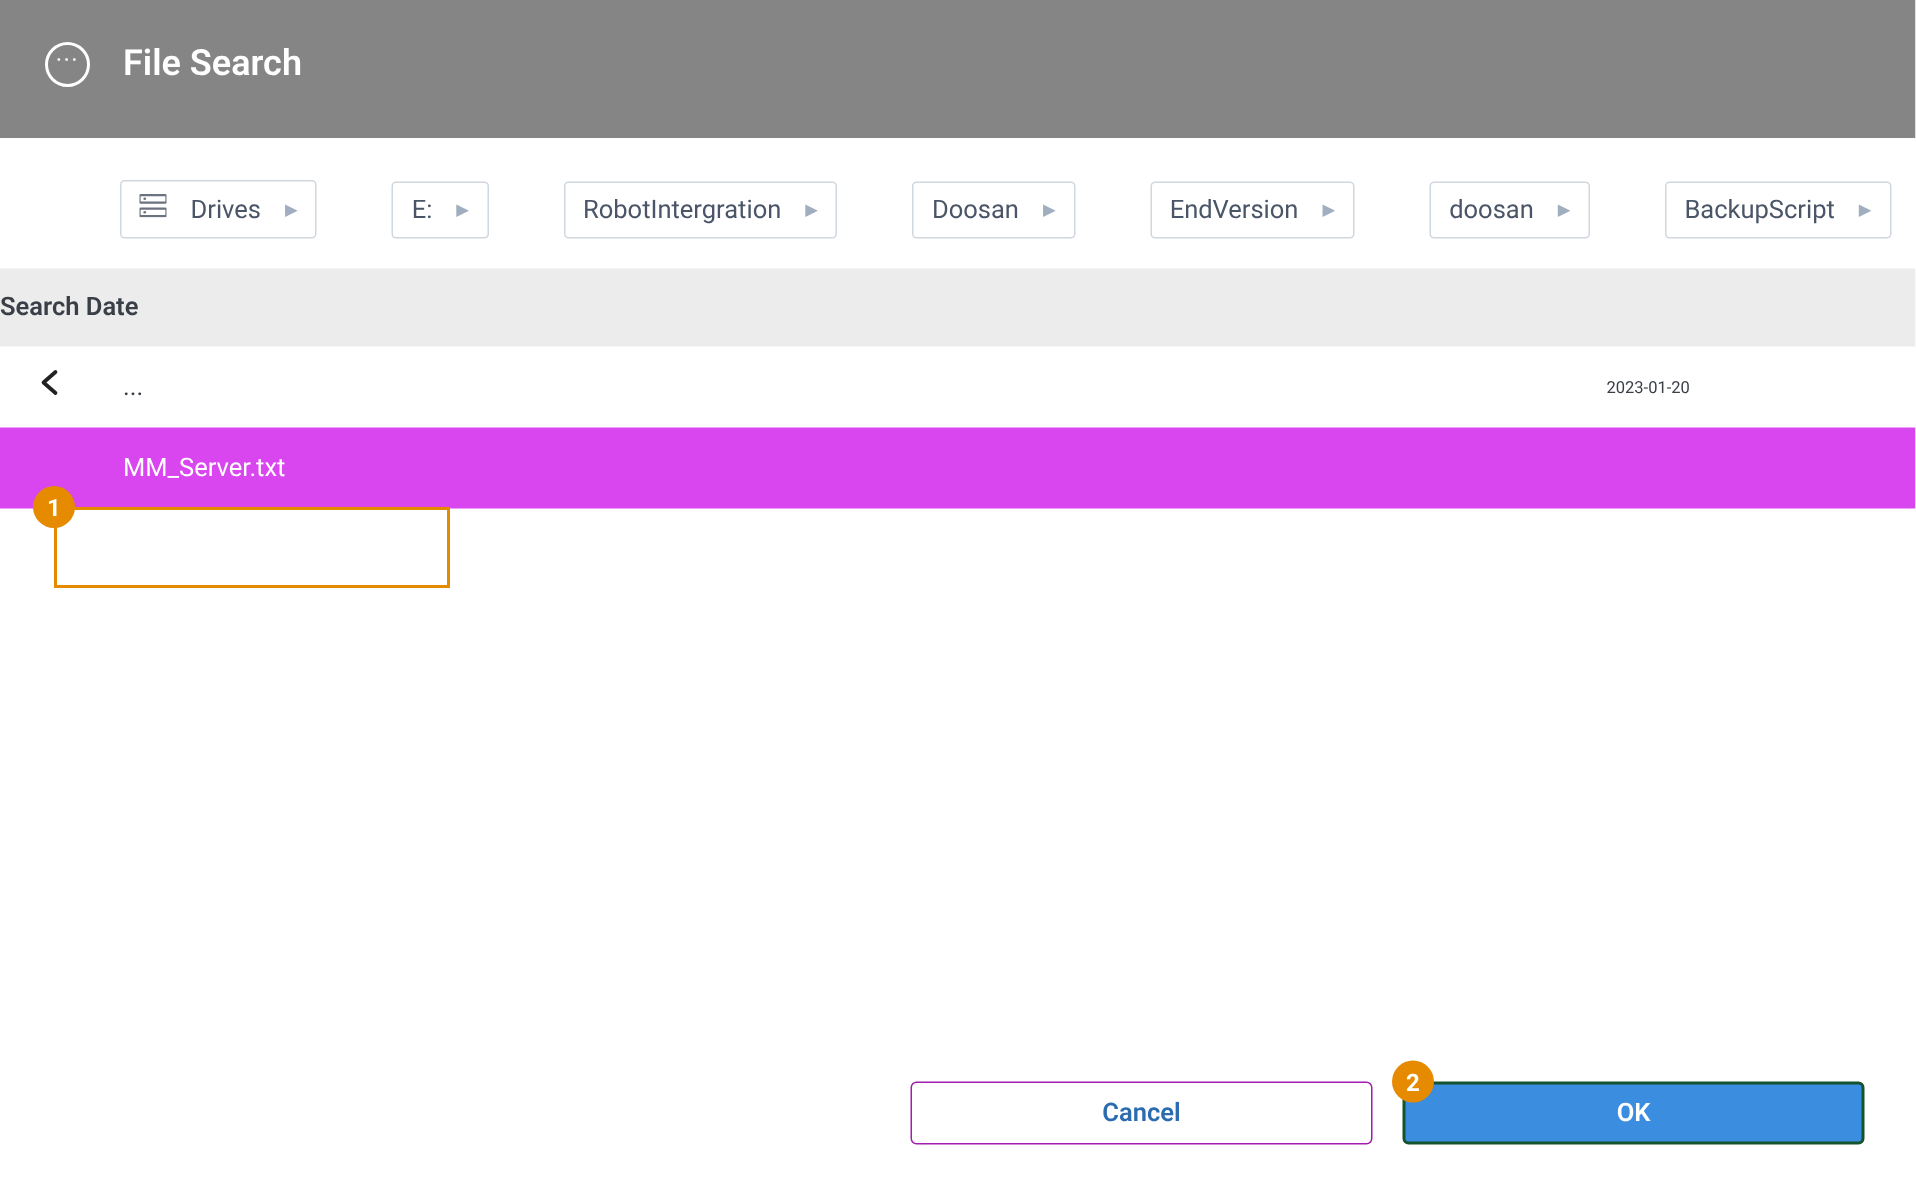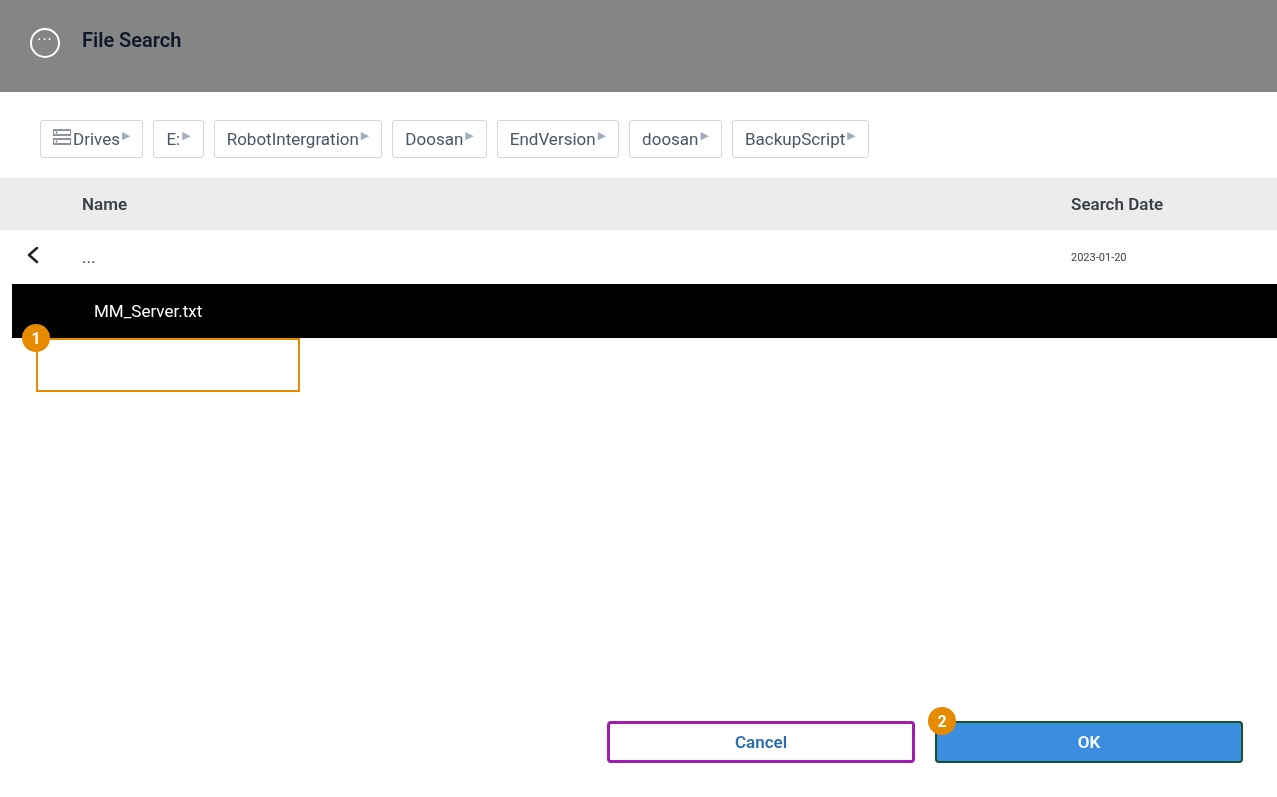--- a/index.html
+++ b/index.html
@@ -33,40 +33,42 @@
       margin-right: 22px;
     }
     .header-icon .dots {
       color: #ffffff;
       font-size: 16px;
       letter-spacing: 1px;
       line-height: 1;
       margin-top: -6px;
     }
     .header-title {
-      color: #0f172a;
-      font-size: 20px;
+      color: #ffffff;
+      font-size: 24px;
       font-weight: 600;
     }
     .breadcrumb-area {
       padding: 28px 40px 20px 40px;
       display: flex;
       gap: 10px;
       align-items: center;
     }
     .crumb {
       display: flex;
+      align-items: center;
       background: #ffffff;
       border: 1px solid #d0d7de;
       border-radius: 3px;
       padding: 8px 12px;
       color: #4a5568;
       font-size: 17px;
       cursor: pointer;
-      gap: 2px;
+      gap: 16px;
+      margin-left: 40px;
     }
     .crumb-first-icon {
       display: inline-block;
     }
     .crumb-chevron {
       color: #a0aec0;
       font-size: 11px;
     }
     .table-header {
       background: #ececec;
@@ -85,23 +87,22 @@
       padding-left: 0px;
     }
     .row {
       display: flex;
       align-items: center;
       height: 54px;
       font-size: 17px;
       color: #3a3f47;
     }
     .row.selected {
-      background: #000000;
-      color: #ffffff;
-      margin-left: 12px;
+      background: #d946ef;
+      color: #ffffff;
     }
     .row-icon-area {
       width: 82px;
       display: flex;
       align-items: center;
       justify-content: flex-start;
       padding-left: 26px;
     }
     .back-chevron {
       font-size: 22px;
@@ -148,21 +149,21 @@
       border-radius: 4px;
       font-size: 17px;
       font-weight: 600;
       cursor: pointer;
       display: flex;
       align-items: center;
       justify-content: center;
     }
     .btn-cancel {
       background: #ffffff;
-      border: 3px solid #a21caf;
+      border: 1px solid #a21caf;
       color: #2b6cb0;
     }
     .btn-ok {
       background: #3b8de0;
       border: 2px solid #14532d;
       color: #ffffff;
       position: relative;
     }
   </style>
 </head>
@@ -208,21 +209,20 @@
     <span>doosan</span>
     <span class="crumb-chevron">▶</span>
   </div>
   <div class="crumb">
     <span>BackupScript</span>
     <span class="crumb-chevron">▶</span>
   </div>
 </div>
 
 <div class="table-header">
-  <div class="col-name">Name</div>
   <div class="col-date">Search Date</div>
 </div>
 
 <div class="row">
   <div class="row-icon-area">
     <span class="back-chevron">
       <svg width="14" height="20" viewBox="0 0 14 20">
           <path d="M 11 3 L 3 10 L 11 17" fill="none" stroke="#222" stroke-width="2.5" stroke-linecap="round" stroke-linejoin="round"></path>
         </svg>
     </span>

